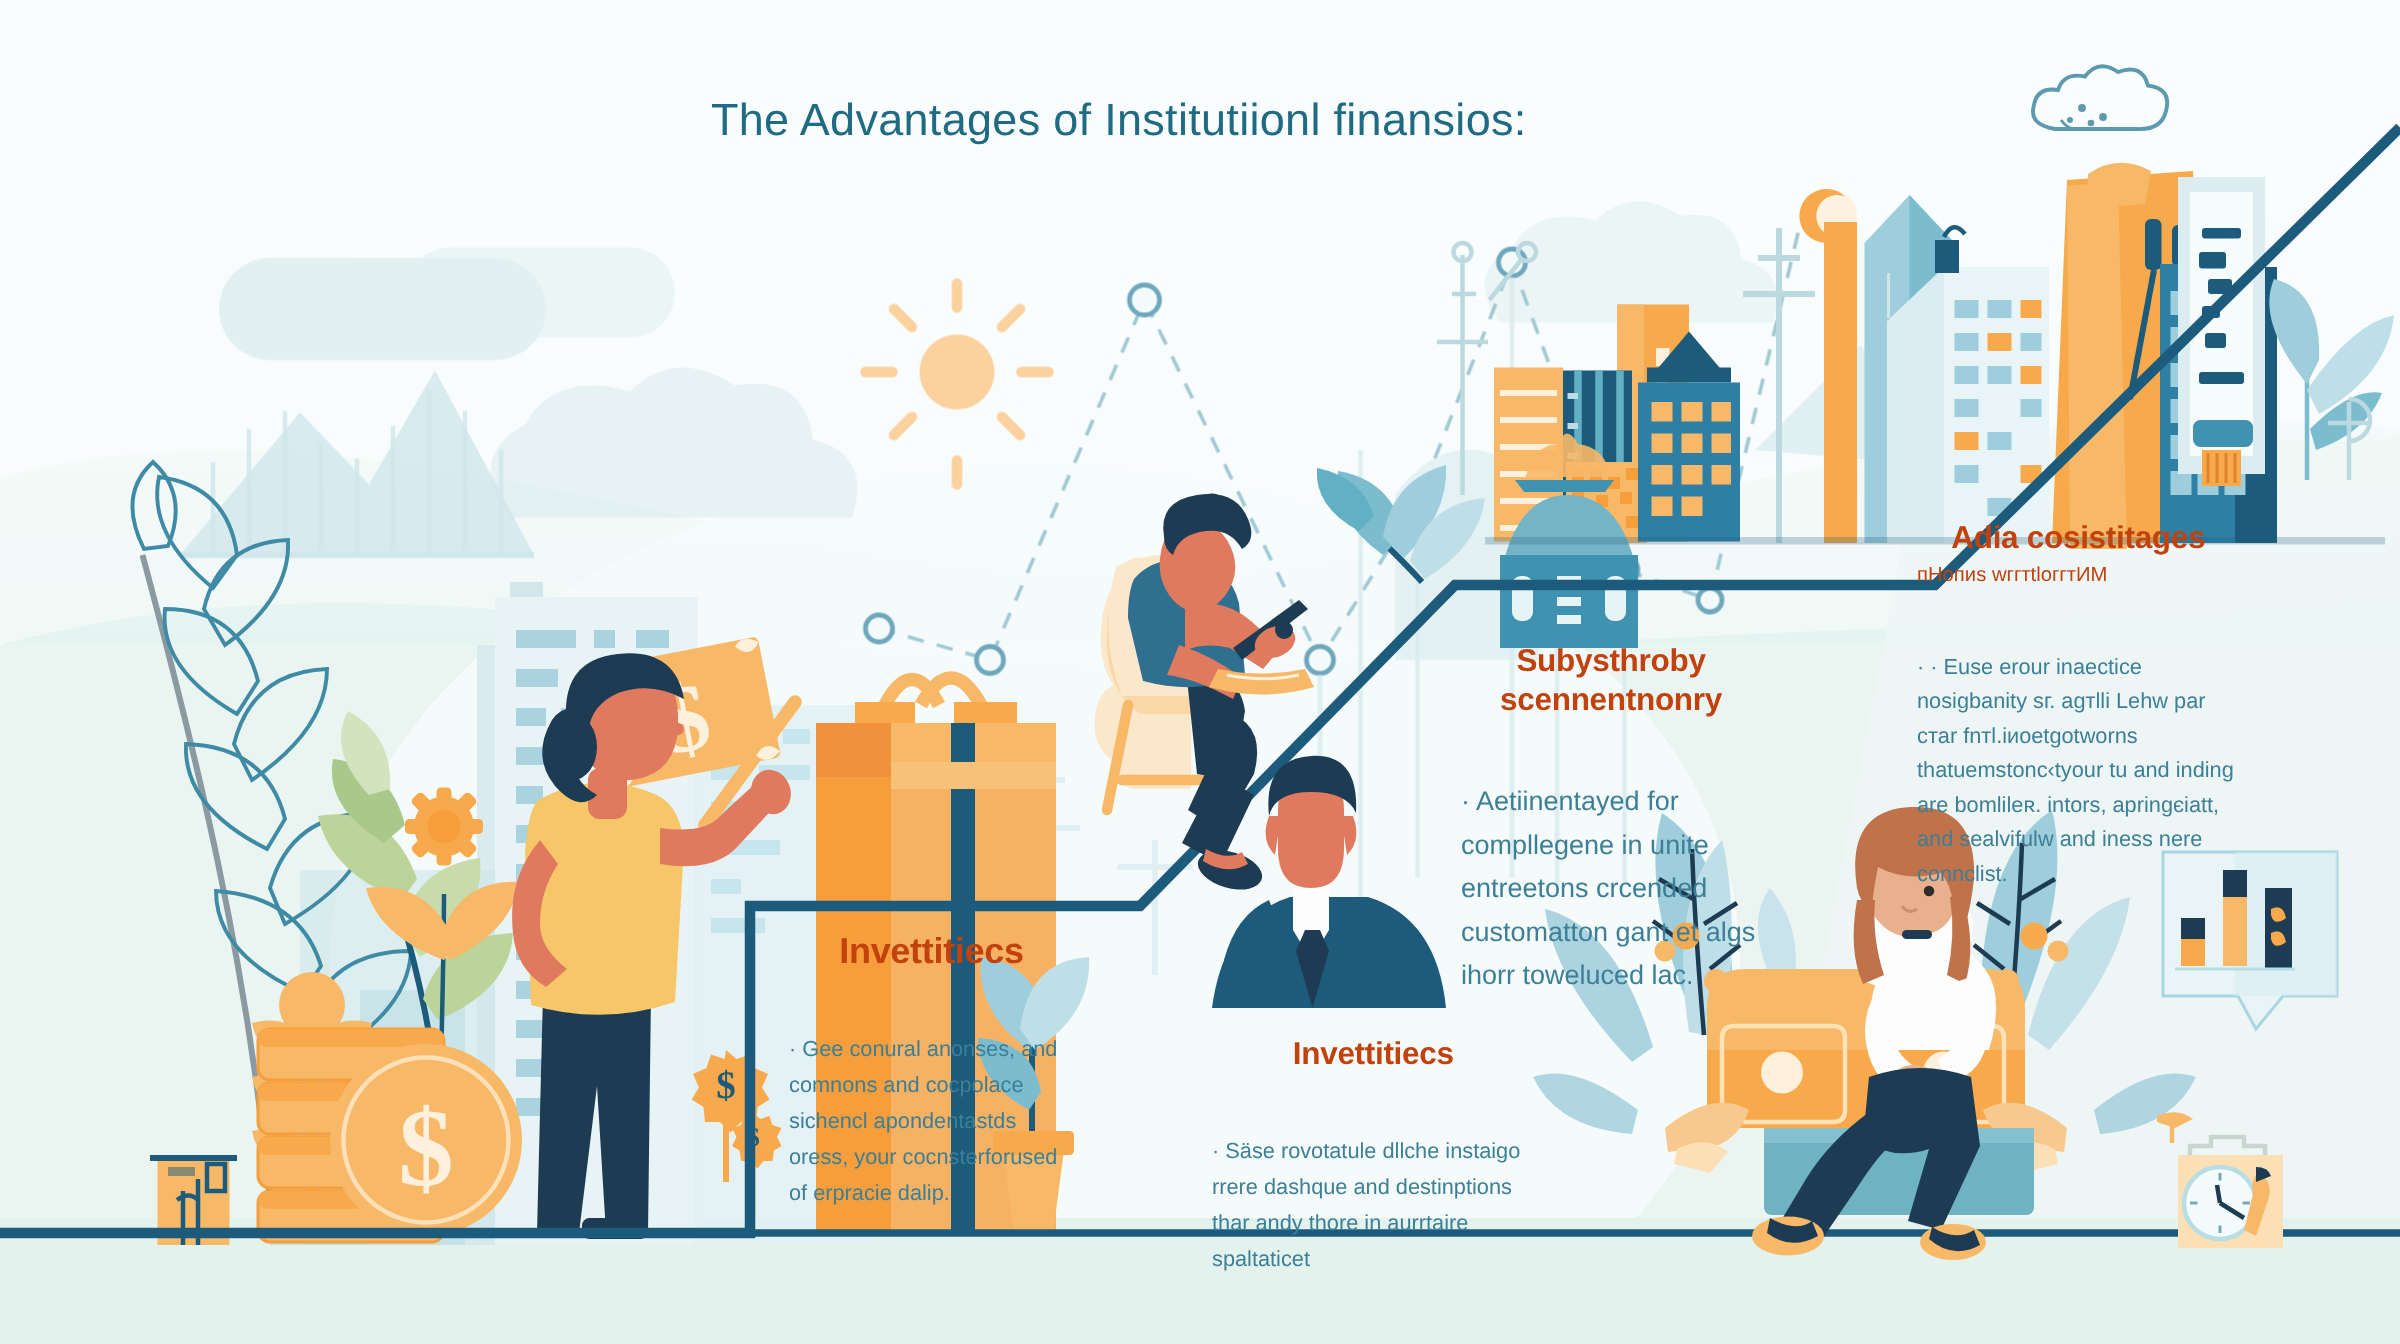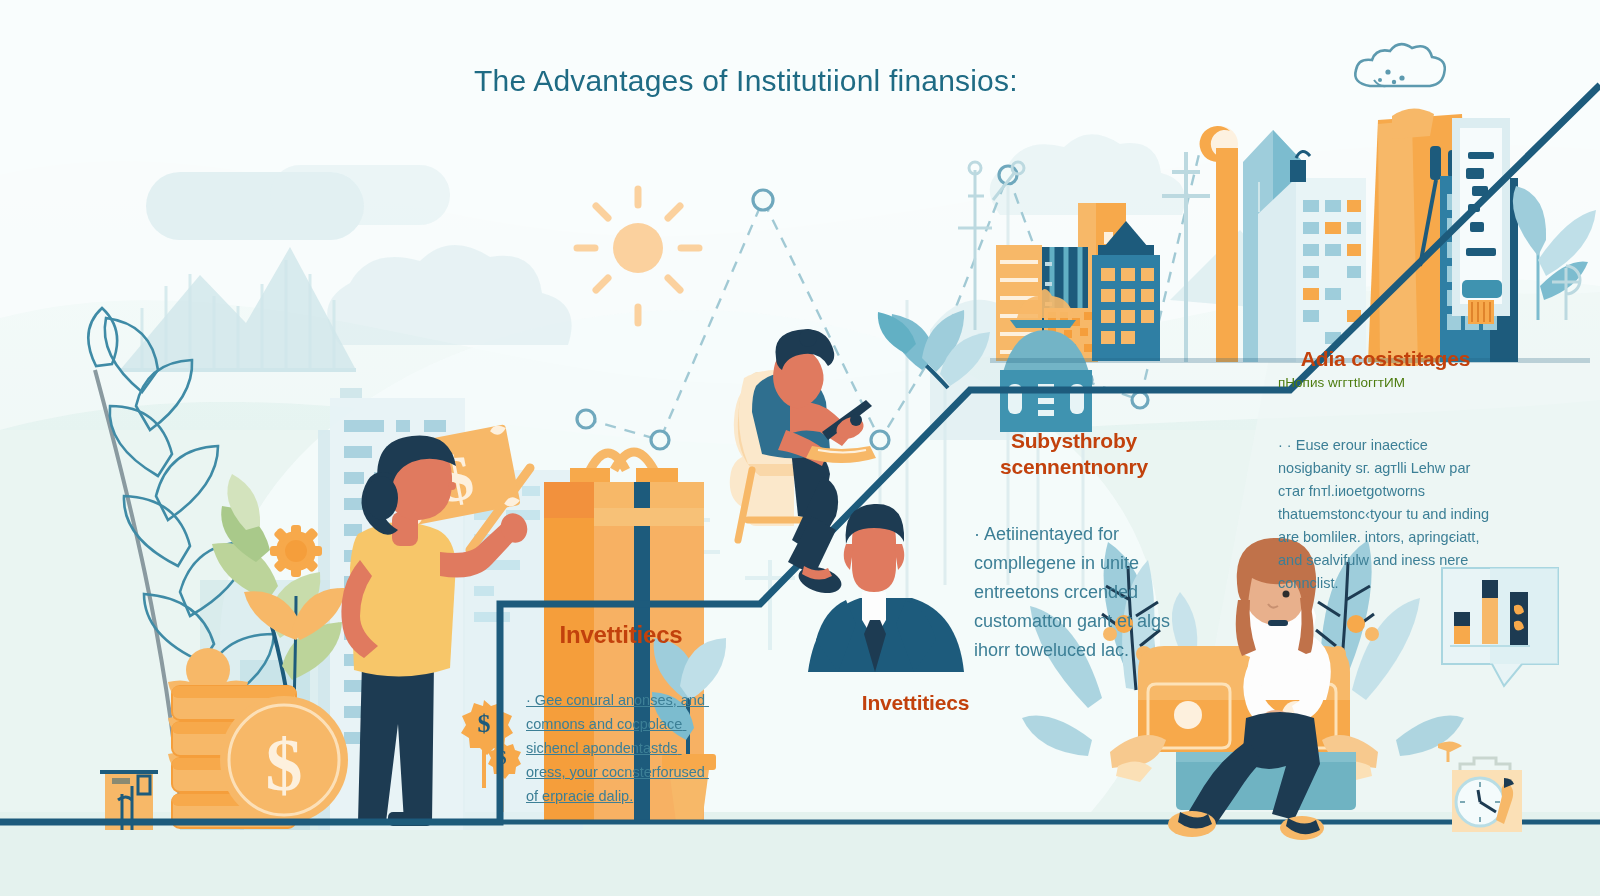--- a/index.html
+++ b/index.html
@@ -26,33 +26,33 @@
     left:474px; top:64px;
     font-size:30px;
     color:#1f6b84;
     letter-spacing:0.2px;
     white-space:nowrap;
   }
 
   
   #blk-invest { left:526px; top:622px; width:190px; }
   #blk-invest .hd { font-size:24px; line-height:26px; margin-bottom:8px; }
-  #blk-invest .bd { font-size:14.5px; line-height:24px;text-decoration:underline; }
+  #blk-invest .bd { font-size:14.5px; line-height:24px; }
 
   #blk-sub { left:974px; top:428px; width:200px; }
   #blk-sub .hd { font-size:21px; line-height:26px; margin-bottom:14px; }
   #blk-sub .bd { font-size:18px; line-height:29px; }
 
   #blk-intl { left:808px; top:690px; width:215px; }
   #blk-intl .hd { font-size:21px; line-height:26px; margin-bottom:6px; }
   #blk-intl .bd { font-size:14.5px; line-height:24px; }
 
   #blk-adia { left:1278px; top:346px; width:215px; }
   #blk-adia .hd { font-size:21px; line-height:26px; }
-  #blk-adia .sub { font-size:13.5px; line-height:22px; color:#4d7c0f; margin-bottom:4px; }
+  #blk-adia .sub { font-size:13.5px; line-height:22px; color:#c2410c; margin-bottom:4px; }
   #blk-adia .bd { font-size:14.5px; line-height:23px; }
 
   .bullet { white-space:pre-wrap; }
 </style>
 </head>
 <body>
 
 <div id="stage">
 
 <svg width="1600" height="896" viewBox="0 0 1600 896" xmlns="http://www.w3.org/2000/svg">
@@ -690,20 +690,21 @@
   <div class="bd bullet">· Gee conural anonses, and comnons and cocpolace sichencl apondentastds oress, your cocnsterforused of erpraciе daliр.</div>
 </div>
 
 <div class="txt" id="blk-sub">
   <div class="hd">Subysthroby scennentnonry</div>
   <div class="bd bullet">· Aеtiinentayed for compllegene in unite entreеtons crcended customatton gant et algs ihorr toweluced lac.</div>
 </div>
 
 <div class="txt" id="blk-intl">
   <div class="hd">Invettitiecs</div>
+  <div class="bd bullet">· Säse rovotatule dllche instaigo rrere dashque and destinptions thar andy thore in aurrtaire spaltaticet</div>
 </div>
 
 <div class="txt" id="blk-adia">
   <div class="hd">Adia cosistitages</div>
   <div class="sub">пHoпиs wггтtloггтИM</div>
   <div class="bd bullet">· · Euse erour inaectice nosigbanity sг. agтllі Lehw par cтar fnтl.iиoetgotworns thatuemstonc‹tyour tu and inding are bomlileʀ. intors, apringєiatt, and sealvifulw and iness nere connclist.</div>
 </div>
 
 </div>
 

